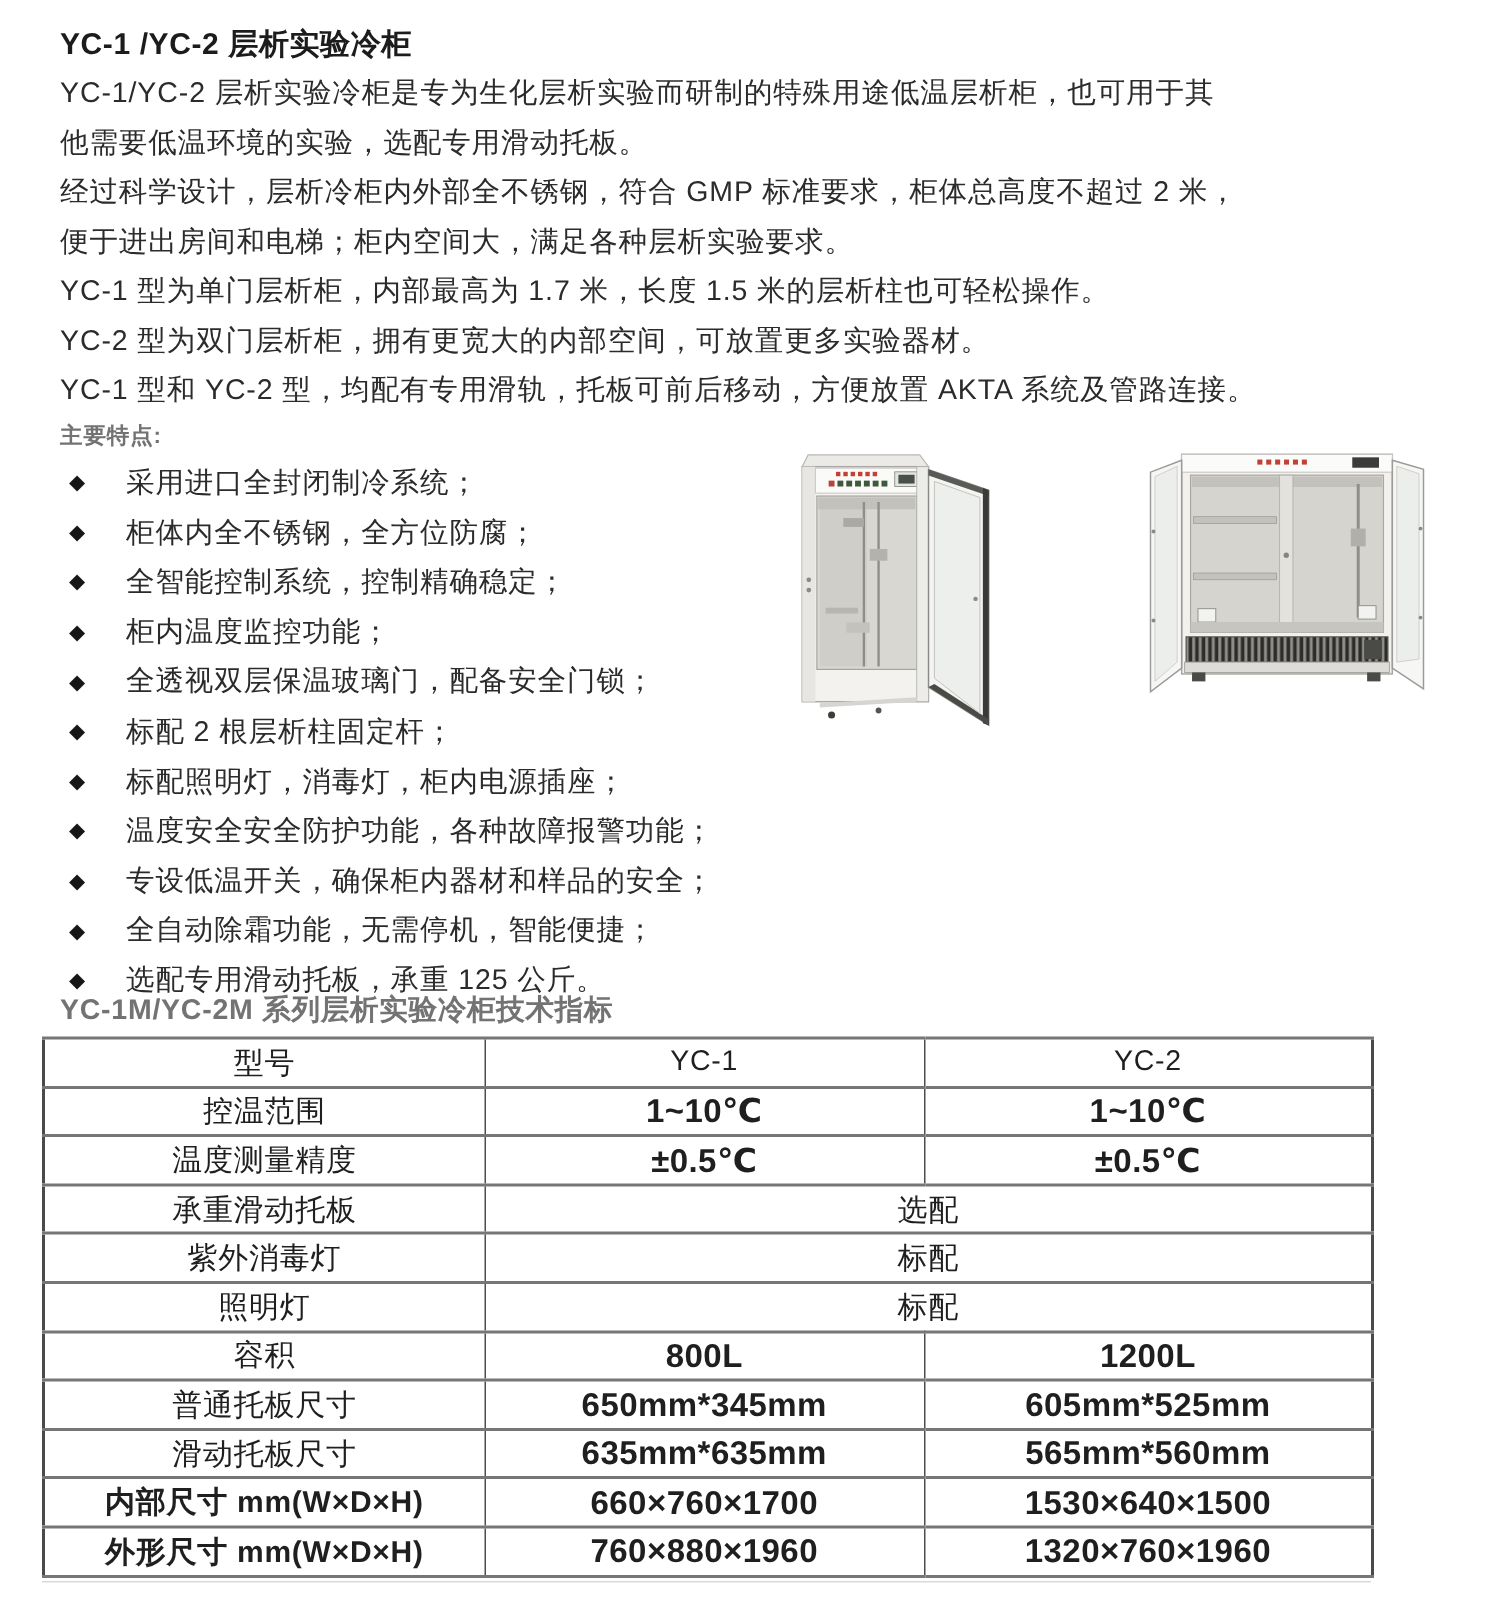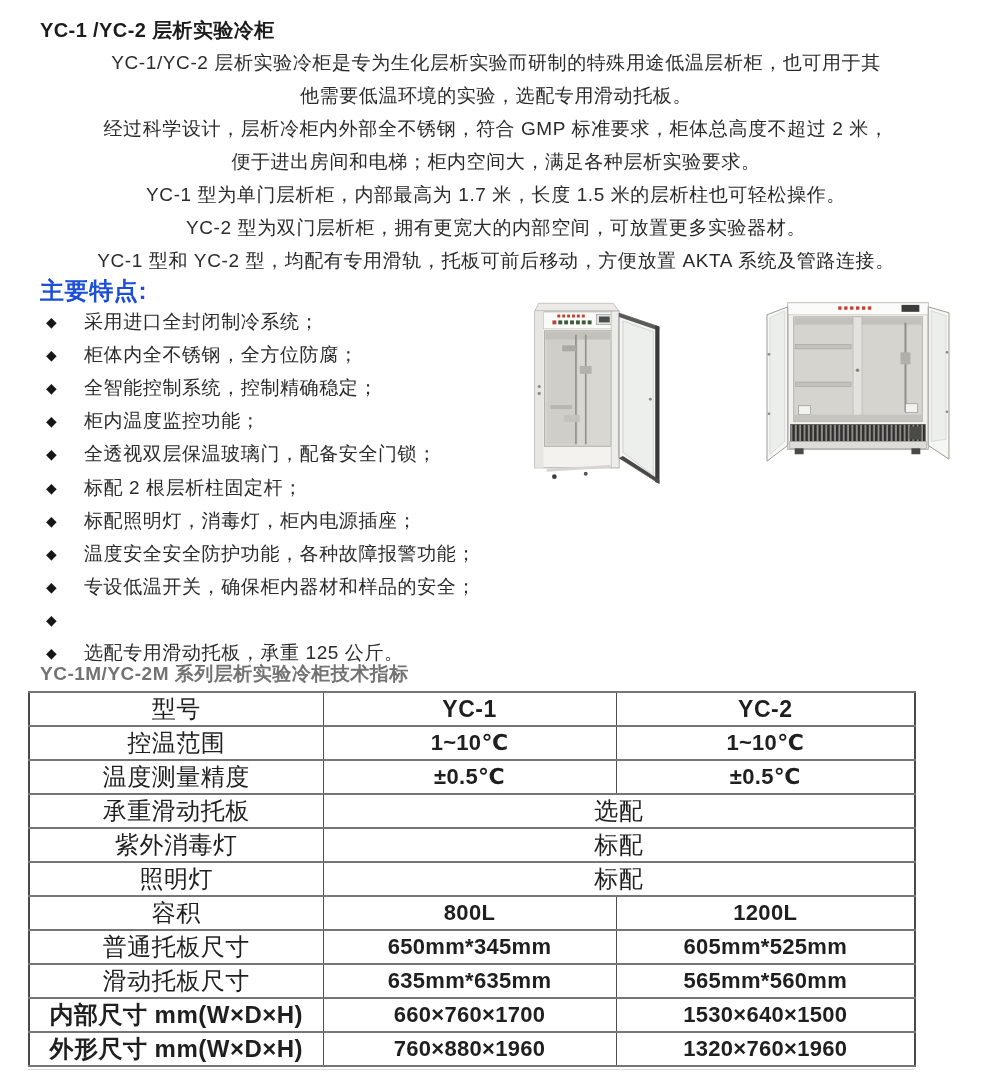--- a/index.html
+++ b/index.html
@@ -12,24 +12,24 @@
   }
   .page { position: relative; width: 990px; height: 885px; padding: 16px 38px 0 40px; }
 
   .doc-title {
     font-size: 20px; line-height: 28px; font-weight: bold;
     letter-spacing: 0.4px; color: #1c1c1c;
   }
   .intro { margin-top: 2px; }
   .intro-line {
     font-size: 19px; line-height: 33px; letter-spacing: 0.6px;
-    white-space: nowrap; color: #2b2b2b; text-align: center;
+    white-space: nowrap; color: #2b2b2b;
   }
   .features-heading {
-    font-size: 24px; line-height: 28px; font-weight: bold; color: #1d4ed8;
+    font-size: 15px; line-height: 28px; font-weight: bold; color: #737373;
     letter-spacing: 0.6px;
   }
   ul.features { list-style: none; }
   ul.features li {
     height: 33.2px; display: flex; align-items: center;
     font-size: 19px; letter-spacing: 0.6px; white-space: nowrap; color: #2b2b2b;
   }
   .bullet {
     font-size: 14px; color: #161616; width: 17px; margin-left: 6px; margin-right: 21px;
     flex: 0 0 auto;
@@ -47,26 +47,26 @@
   table.spec {
     border-collapse: collapse; table-layout: fixed;
     width: 886px; margin-left: -12px; margin-top: 4px;
     border: 2px solid #4a4a4a;
   }
   table.spec td, table.spec th {
     border: 1px solid #4d4d4d;
     border-top: 2px solid #767676;
     border-bottom: 2px solid #767676;
     height: 32.6px; text-align: center; vertical-align: middle;
-    font-size: 24px; letter-spacing: 0.5px; padding: 0 2px;
+    font-size: 20px; letter-spacing: 0.5px; padding: 0 2px;
     font-weight: normal; color: #1f1f1f;
     overflow: hidden; white-space: nowrap;
   }
   table.spec .val { font-weight: bold; font-size: 22px; letter-spacing: 0.3px; }
-  table.spec .model-bold { font-weight: bold; font-size: 23px; text-align: center; }
+  table.spec .model-bold { font-weight: normal; font-size: 19px; text-align: center; }
   table.spec .lbl-bold { font-weight: bold; }
   .table-shadow { width: 886px; height: 1px; background: #d9d9d9; margin-left: -12px; margin-top: 2px; }
 </style>
 </head>
 <body>
 
 <div class="page">
 
   <h1 class="doc-title">YC-1 /YC-2 层析实验冷柜</h1>
 
@@ -114,20 +114,21 @@
     <li>
         <span class="bullet">◆</span>
         <span>温度安全安全防护功能，各种故障报警功能；</span>
       </li>
     <li>
         <span class="bullet">◆</span>
         <span>专设低温开关，确保柜内器材和样品的安全；</span>
       </li>
     <li>
         <span class="bullet">◆</span>
+        <span>全自动除霜功能，无需停机，智能便捷；</span>
       </li>
     <li>
         <span class="bullet">◆</span>
         <span>选配专用滑动托板，承重 125 公斤。</span>
       </li>
   </ul>
 
   <figure class="product-figure fig-yc1">
     <svg viewBox="0 0 145 197" xmlns="http://www.w3.org/2000/svg">
 

